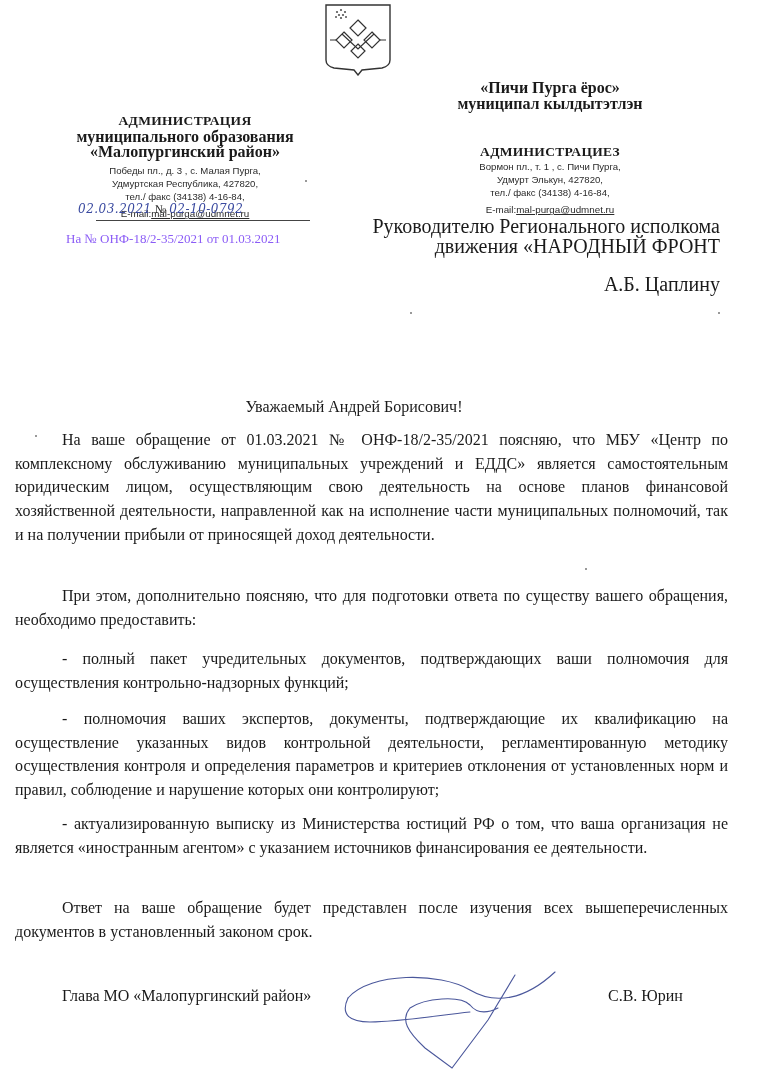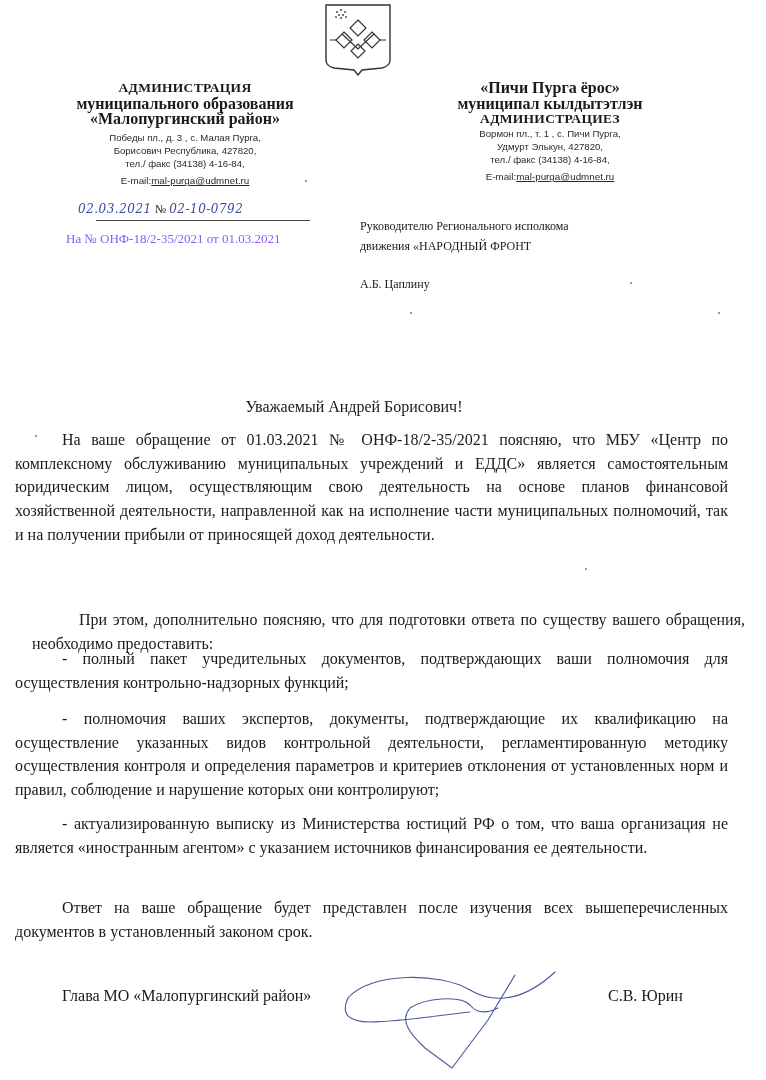--- a/index.html
+++ b/index.html
@@ -6,40 +6,40 @@
   body {
     width: 766px; height: 1080px; position: relative; overflow: hidden;
     font-family: "Liberation Serif", serif; color: #1a1a1a;
   }
   .abs { position: absolute; }
   
   #coat { left: 322px; top: 2px; width: 72px; height: 74px; }
   
   .lh { text-align: center; }
   .lh .b { font-weight: bold; font-size: 16px; line-height: 15.5px; }
-  .lh .b.cap { font-size: 13.5px; letter-spacing: 0.3px; }
+  .lh .b.cap { font-size: 13.5px; letter-spacing: 0.3px; margin-top: 33px; }
   .lh .addr { font-family: "Liberation Sans", sans-serif; font-size: 9.6px; line-height: 13.2px; color: #2a2a2a; margin-top: 4px; }
   .lh .mail { font-family: "Liberation Sans", sans-serif; font-size: 9.8px; margin-top: 5px; color: #2a2a2a; }
   .lh .mail u { text-decoration: underline; }
   #lh-left { left: 70px; top: 80px; width: 230px; }
   #lh-right { left: 440px; top: 80px; width: 220px; }
   
   #outno { left: 78px; top: 200px; width: 260px; font-size: 15px; }
   #outno .hand { font-family: "DejaVu Serif", serif; font-style: italic; color: #3a4aa0; font-size: 12px; letter-spacing: 0.5px; }
   #outno .no { font-size: 12px; color: #222; margin: 0 3px; }
   #outno .line { position: absolute; left: 18px; right: 28px; top: 20px; border-top: 1px solid #444; }
   #inref { left: 66px; top: 231px; font-size: 13px; color: #8b5cf6; }
   
-  #addressee { left: 360px; top: 216px; width: 360px; text-align: left; font-size: 12px; line-height: 20px; }
+  #addressee { left: 360px; top: 216px; width: 360px; text-align: right; font-size: 20px; line-height: 20px; }
   #addressee .name { margin-top: 18px; }
   
   #greeting { left: 0; width: 708px; top: 398px; text-align: center; font-size: 16px; }
   .para { left: 15px; width: 713px; font-size: 16px; line-height: 23.7px; text-align: justify; text-indent: 47px; margin: 0; }
   #p1 { top: 428px; }
-  #p2 { top: 608px; margin-left: 17px; }
+  #p2 { top: 584px; }
   #p3 { top: 647px; }
   #p4 { top: 707px; font-family: Liberation Serif, serif; }
   #p5 { top: 812px; }
   #p6 { top: 896px; }
   
   #sig-title { left: 62px; top: 987px; font-size: 16px; }
   #sig-name { left: 608px; top: 987px; font-size: 16px; }
   #sig-mark { left: 330px; top: 960px; width: 240px; height: 110px; }
   .speck { position: absolute; width: 2px; height: 2px; background: #777; border-radius: 1px; }
 </style>
@@ -67,21 +67,21 @@
       <circle cx="24" cy="15" r="1"></circle>
   </g>
 </svg>
 
 <div id="lh-left" class="abs lh">
   <div class="b cap">АДМИНИСТРАЦИЯ</div>
   <div class="b">муниципального образования</div>
   <div class="b">«Малопургинский район»</div>
   <div class="addr">
     <div>Победы пл., д. 3 , с. Малая Пурга,</div>
-    <div>Борисович Республика, 427820,</div>
+    <div>Удмуртская Республика, 427820,</div>
     <div>тел./ факс (34138) 4-16-84,</div>
   </div>
   <div class="mail">
     <span>E-mail:</span><u>mal-purga@udmnet.ru</u>
   </div>
 </div>
 
 <div id="lh-right" class="abs lh">
   <div class="b">«Пичи Пурга ёрос»</div>
   <div class="b">муниципал кылдытэтлэн</div>

